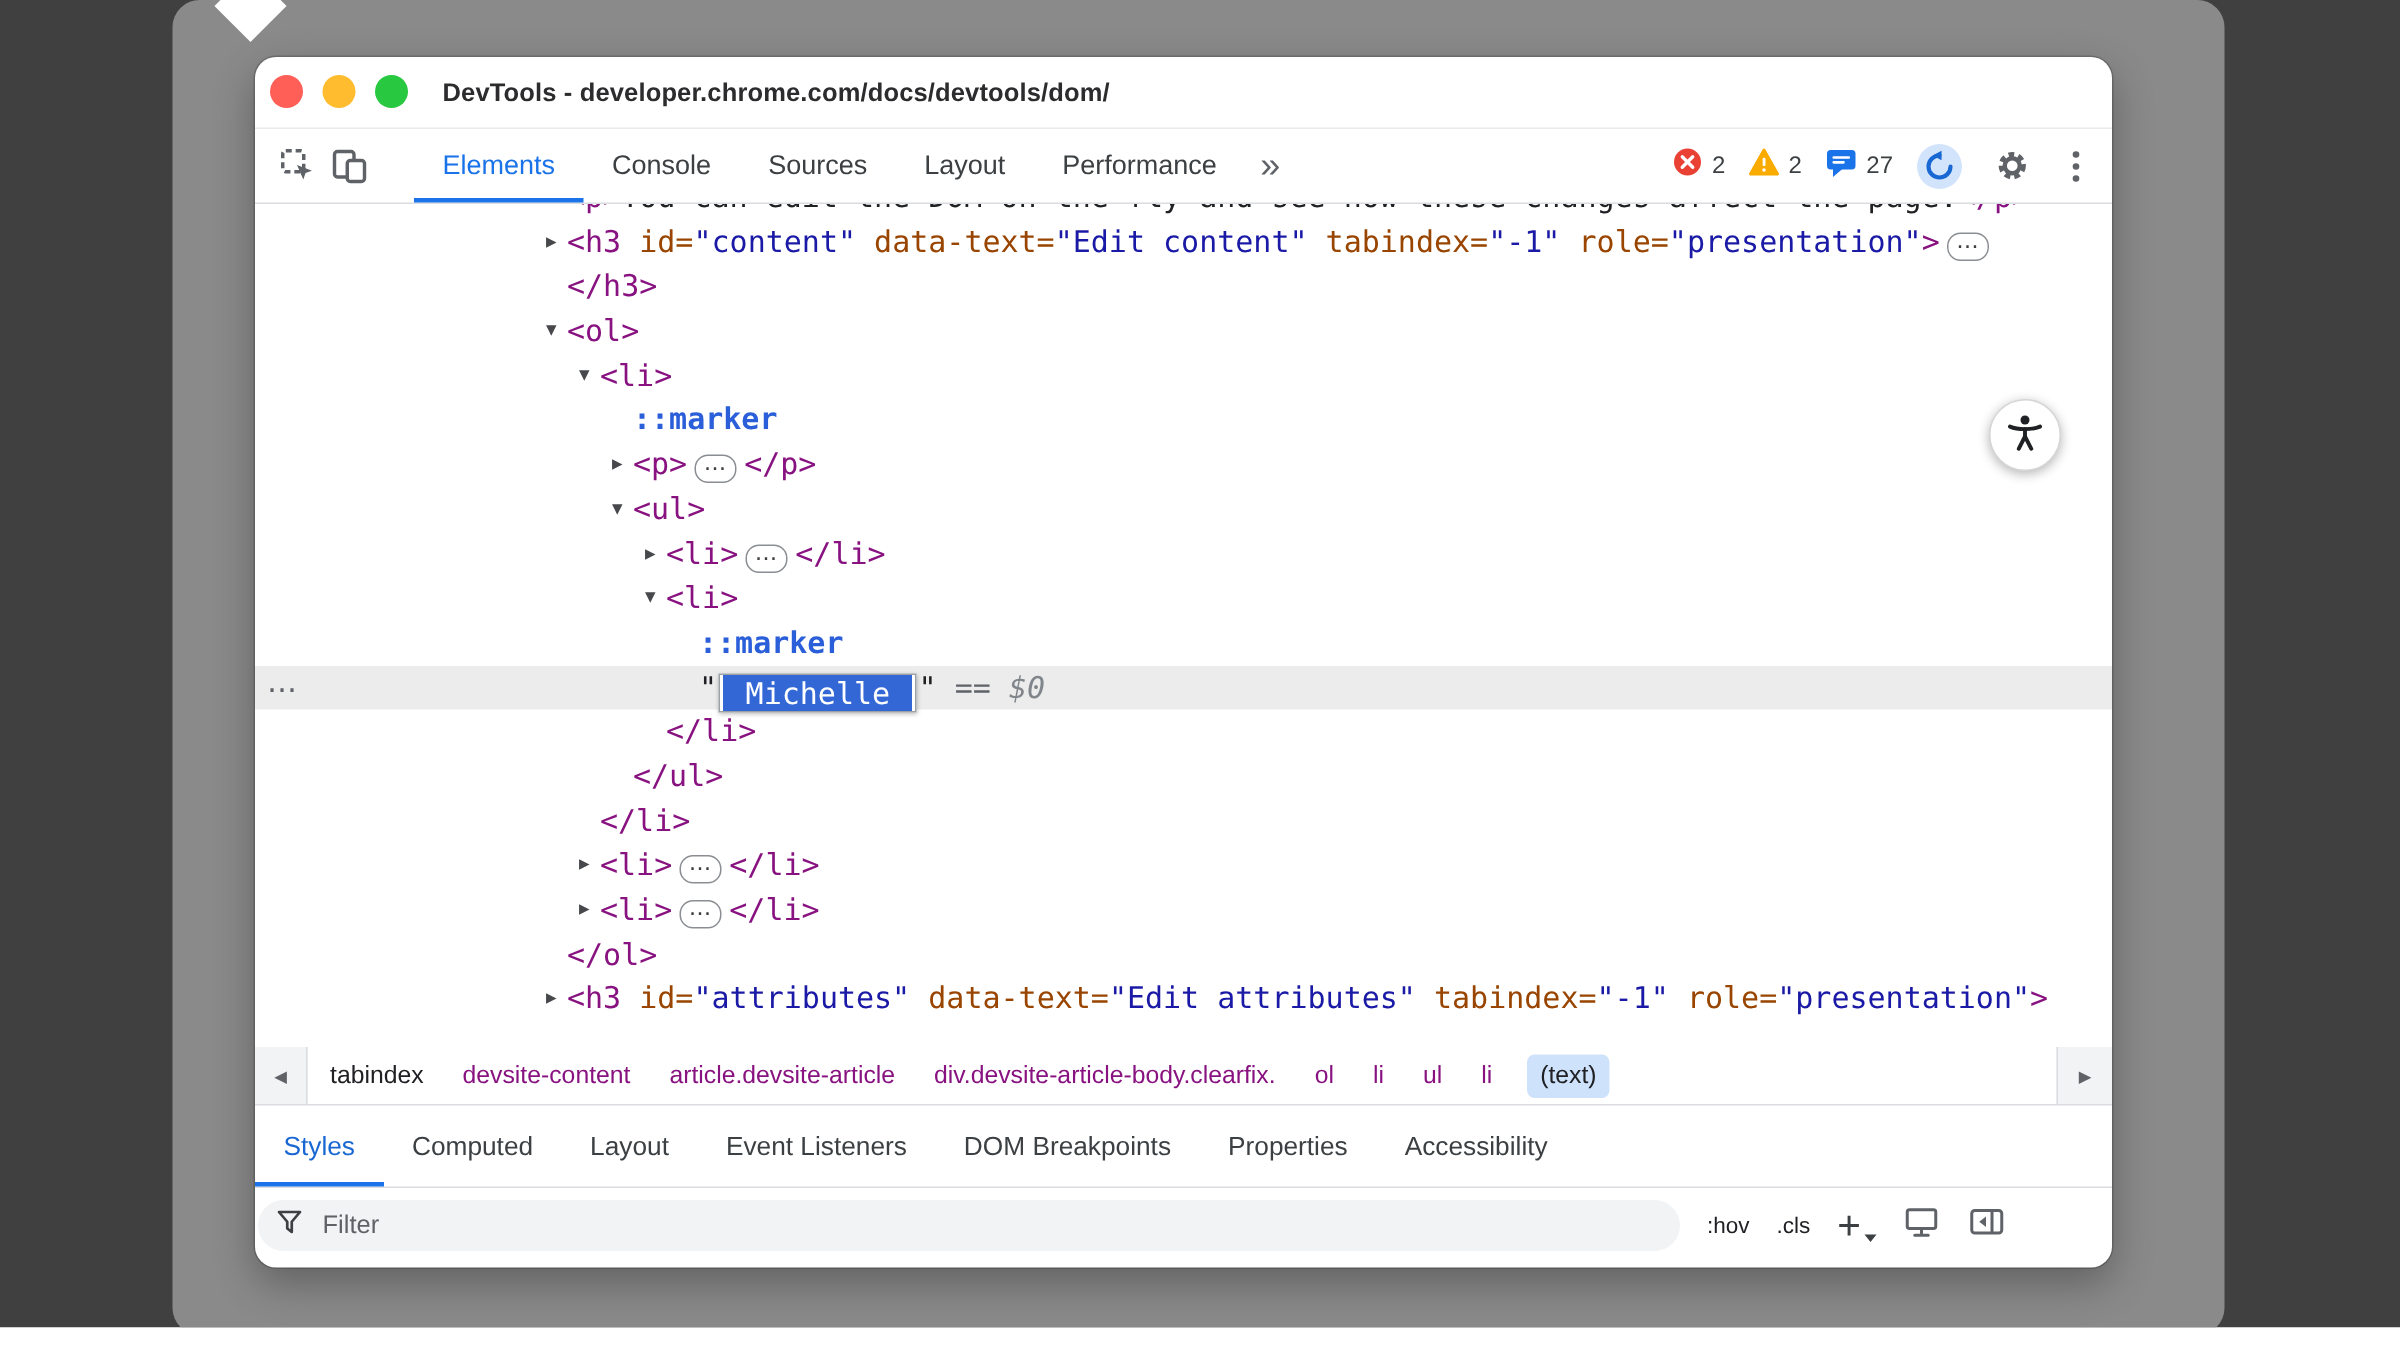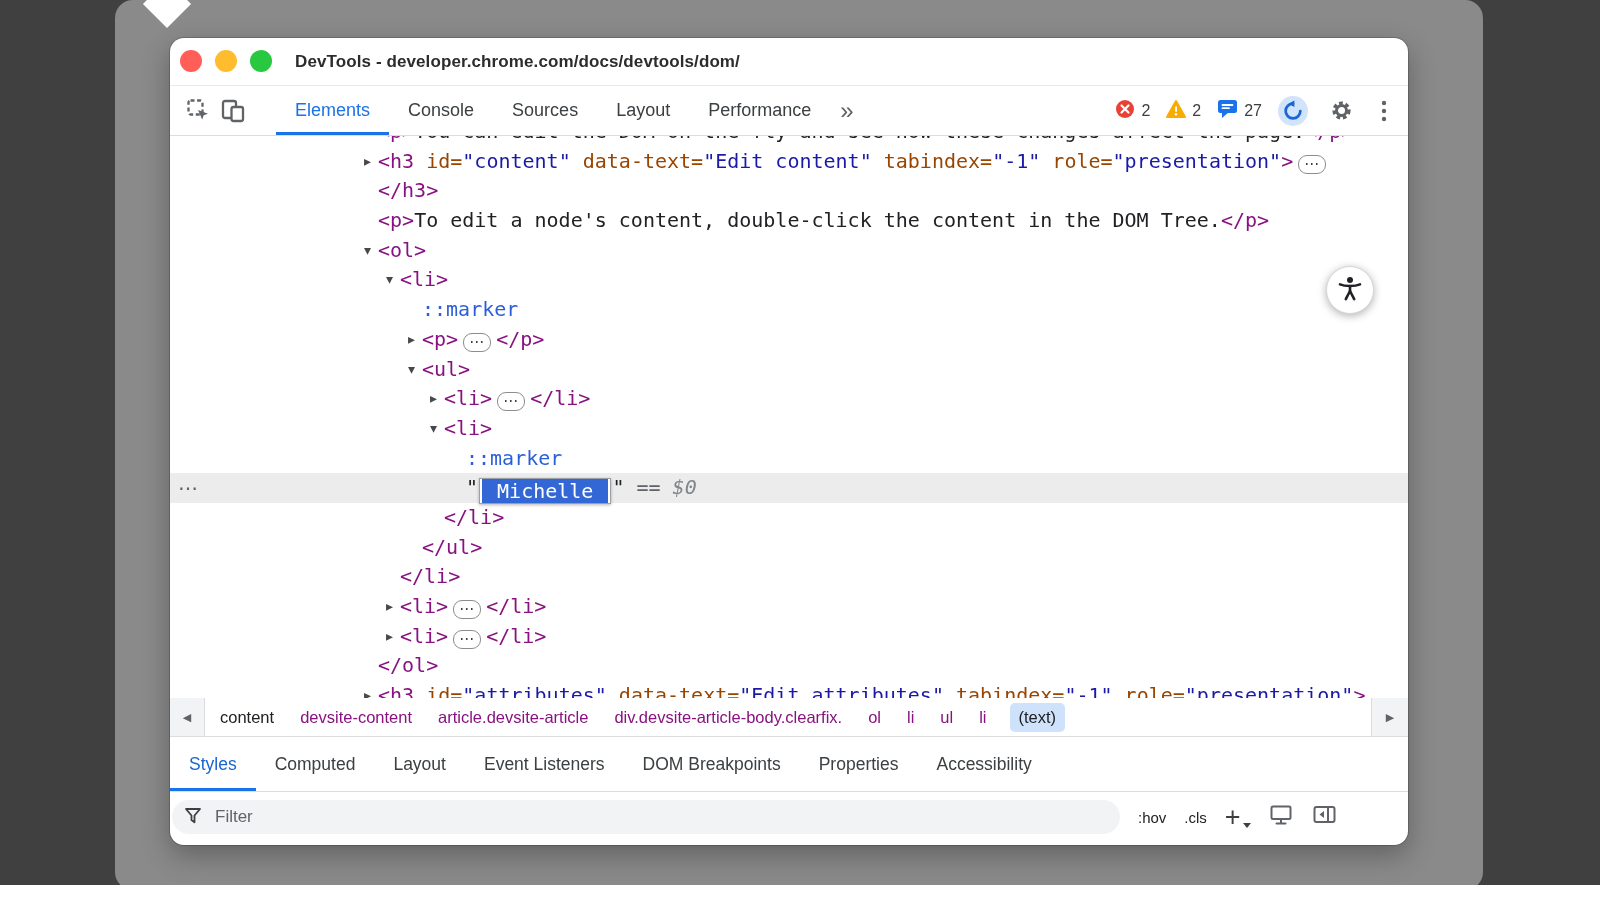--- a/index.html
+++ b/index.html
@@ -33,21 +33,21 @@
 
   
   .tree{position:relative;height:562px;overflow:hidden;
         font-family:"DejaVu Sans Mono","Liberation Mono",monospace;font-size:20px;}
   .tree-inner{margin-top:-19px;}
   .row{position:relative;height:29.7px;line-height:29.7px;white-space:pre;padding-left:var(--pl);box-sizing:border-box;}
   .l0{--pl:208px;} .l1{--pl:230px;} .l2{--pl:252px;} .l3{--pl:274px;} .l4{--pl:296px;}
   .arw{position:absolute;left:calc(var(--pl) - 19px);top:0;width:17px;text-align:center;
        font-family:"DejaVu Sans",sans-serif;font-size:14px;color:#46484b;line-height:29.7px;}
   .tk.tag{color:#881280;} .tk.attr{color:#994500;} .tk.val{color:#1a1aa6;}
-  .tk.text{color:#202124;} .tk.pseudo{color:#2b5fd9;}
+  .tk.text{color:#202124;} .tk.pseudo{color:#2b5fd9;font-weight:bold;}
   .tk.eq{color:#5f6368;} .tk.dollar{color:#80868b;font-style:italic;}
   .more{display:inline-block;vertical-align:3px;margin:0 5px;padding:0 5px 3px;height:14px;line-height:9px;
         border:1px solid #8a8d91;border-radius:9px;color:#3c4043;font-size:15px;letter-spacing:1px;background:#fff;
         font-family:"DejaVu Sans",sans-serif;}
   .row.sel{background:#ececec;}
   .gutter{position:absolute;left:8px;top:-4px;color:#5f6368;font-size:20px;letter-spacing:1px;
           font-family:"DejaVu Sans",sans-serif;}
   .editbox{display:inline-block;background:#fff;border:1px solid #9aa0a6;box-shadow:0 1px 3px rgba(0,0,0,.28);
            padding:0 2px;margin:0 1px;line-height:24px;vertical-align:-4px;}
   .selt{background:#3367d6;color:#fff;padding:0 15px;}
@@ -177,21 +177,20 @@
             </svg>
         </span>
       </div>
     </div>
 
     <div class="tree">
       <div class="tree-inner">
         <div class="row l0"><span class="tk tag">&lt;p&gt;</span><span class="tk text">You can edit the DOM on the fly and see how these changes affect the page.</span><span class="tk tag">&lt;/p&gt;</span></div>
         <div class="row l0"><span class="arw">▸</span><span class="tk tag">&lt;h3</span><span class="tk attr"> id=</span><span class="tk val">"content"</span><span class="tk attr"> data-text=</span><span class="tk val">"Edit content"</span><span class="tk attr"> tabindex=</span><span class="tk val">"-1"</span><span class="tk attr"> role=</span><span class="tk val">"presentation"</span><span class="tk tag">&gt;</span><span class="more">…</span></div>
         <div class="row l0"><span class="tk tag">&lt;/h3&gt;</span></div>
-        <div class="row l0"><span class="tk tag">&lt;p&gt;</span><span class="tk text">To edit a node's content, double-click the content in the DOM Tree.</span><span class="tk tag">&lt;/p&gt;</span></div>
         <div class="row l0"><span class="arw">▾</span><span class="tk tag">&lt;ol&gt;</span></div>
         <div class="row l1"><span class="arw">▾</span><span class="tk tag">&lt;li&gt;</span></div>
         <div class="row l2"><span class="tk pseudo">::marker</span></div>
         <div class="row l2"><span class="arw">▸</span><span class="tk tag">&lt;p&gt;</span><span class="more">…</span><span class="tk tag">&lt;/p&gt;</span></div>
         <div class="row l2"><span class="arw">▾</span><span class="tk tag">&lt;ul&gt;</span></div>
         <div class="row l3"><span class="arw">▸</span><span class="tk tag">&lt;li&gt;</span><span class="more">…</span><span class="tk tag">&lt;/li&gt;</span></div>
         <div class="row l3"><span class="arw">▾</span><span class="tk tag">&lt;li&gt;</span></div>
         <div class="row l4"><span class="tk pseudo">::marker</span></div>
         <div class="row l4 sel"><span class="gutter">…</span><span class="tk text">"</span><span class="editbox"><span class="selt">Michelle</span></span><span class="tk text">"</span><span class="tk eq"> == </span><span class="tk dollar">$0</span></div>
         <div class="row l3"><span class="tk tag">&lt;/li&gt;</span></div>
@@ -213,21 +212,21 @@
             </svg>
         </span>
       </div>
     </div>
 
     <div class="crumbs">
       <div class="crumbbtn left">
           <span>◀</span>
         </div>
       <div class="crumblist">
-        <span class="crumb dark">content</span>
+        <span class="crumb dark">tabindex</span>
         <span class="crumb">devsite-content</span>
         <span class="crumb">article.devsite-article</span>
         <span class="crumb">div.devsite-article-body.clearfix.</span>
         <span class="crumb">ol</span>
         <span class="crumb">li</span>
         <span class="crumb">ul</span>
         <span class="crumb">li</span>
         <span class="crumb selpill">(text)</span>
       </div>
       <div class="crumbbtn right">

